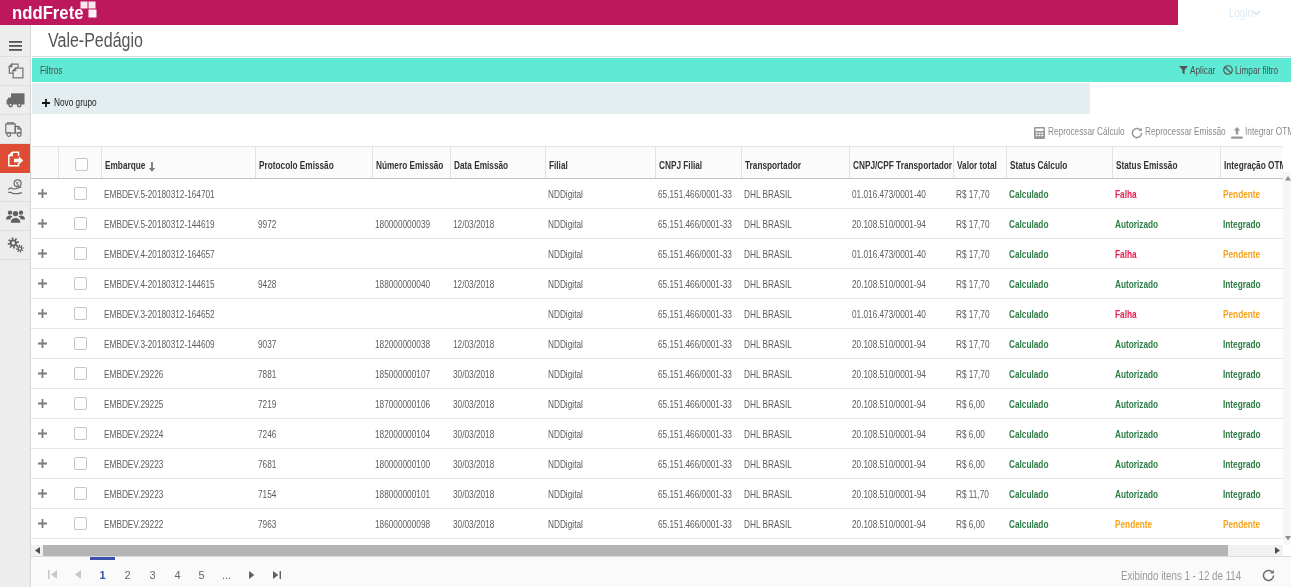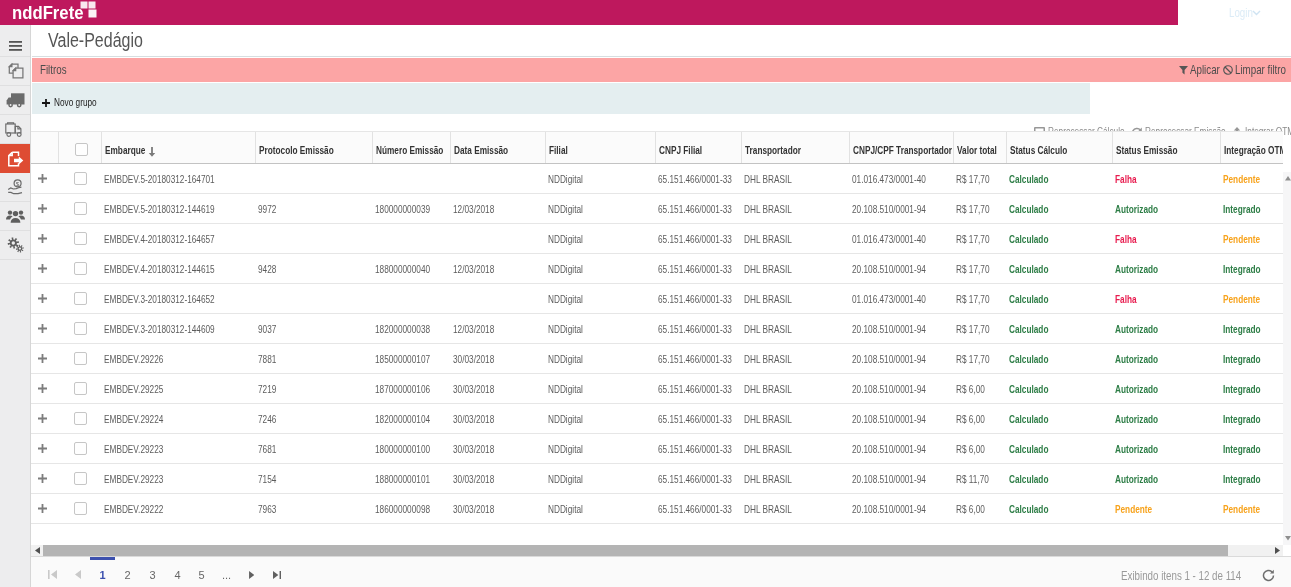--- a/index.html
+++ b/index.html
@@ -11,28 +11,28 @@
 .tsep{position:absolute;top:0;width:1px;height:25px;background:rgba(255,255,255,.35)}
 #login{position:absolute;right:0;top:0;height:25px;color:#dcecf7;font-size:13px;line-height:25px}
 
 #sidebar{position:absolute;left:0;top:25px;width:31px;height:562px;background:#ededee;border-right:1px solid #d6d6d6}
 .sit{position:absolute;left:0;width:30px;border-bottom:1px solid #dfdfe0;display:flex;align-items:center;justify-content:center}
 .sit.active{background:#de4c33;border-bottom:0}
 
 #h1{position:absolute;left:48px;top:27px;height:27px;line-height:27px;font-size:20px;color:#555;transform:scaleX(.8);transform-origin:0 0;white-space:nowrap}
 #hrule{position:absolute;left:32px;top:56px;width:1259px;height:1px;background:#d7dee0}
 
-#fbar{position:absolute;left:32px;top:58px;width:1259px;height:24px;background:#fca5a5;color:#4c4c4c;font-size:13px;line-height:24px}
+#fbar{position:absolute;left:32px;top:58px;width:1259px;height:24px;background:#5eead4;color:#4c4c4c;font-size:11px;line-height:24px}
 #fbar .lbl{position:absolute;left:8px;top:0}
 #nbar{position:absolute;left:32px;top:83px;width:1058px;height:31px;background:#e4eef0;font-size:11px;color:#222}
 #nbar .in{position:absolute;left:11px;top:93px;}
 
 #acts{position:absolute;left:12px;top:123px;width:1291px;height:18px;color:#8b8b8b;font-size:11px}
 
-#gridwrap{position:absolute;left:31px;top:131px;width:1252px;height:393px;overflow:hidden}
+#gridwrap{position:absolute;left:31px;top:146px;width:1252px;height:393px;overflow:hidden}
 table{border-collapse:collapse;table-layout:fixed;width:1352px;font-size:11px}
 th,td{overflow:hidden;white-space:nowrap;vertical-align:middle;padding:0 0 0 3px;text-align:left}
 thead th{height:32px;font-size:11px;color:#333;background:#fbfbfb;border-top:1px solid #e6e6e6;border-bottom:1px solid #c3c3c3;border-left:1px solid #e2e2e2;font-weight:bold;vertical-align:bottom;padding-bottom:7px}
 thead th:first-child{border-left:0}
 tbody td{height:30px;color:#5c5c5c;border-bottom:1px solid #e6e6e6}
 td.ec,th.ec{padding-left:0;text-align:center}
 td.cc,th.cc{padding-left:16px}
 .cb{display:inline-block;width:13px;height:13px;border:1px solid #c6c6c6;border-radius:2px;background:#fefefe;vertical-align:middle}
 .g{color:#2d7d46;font-weight:bold}
 .r{color:#e81c4f;font-weight:bold}

